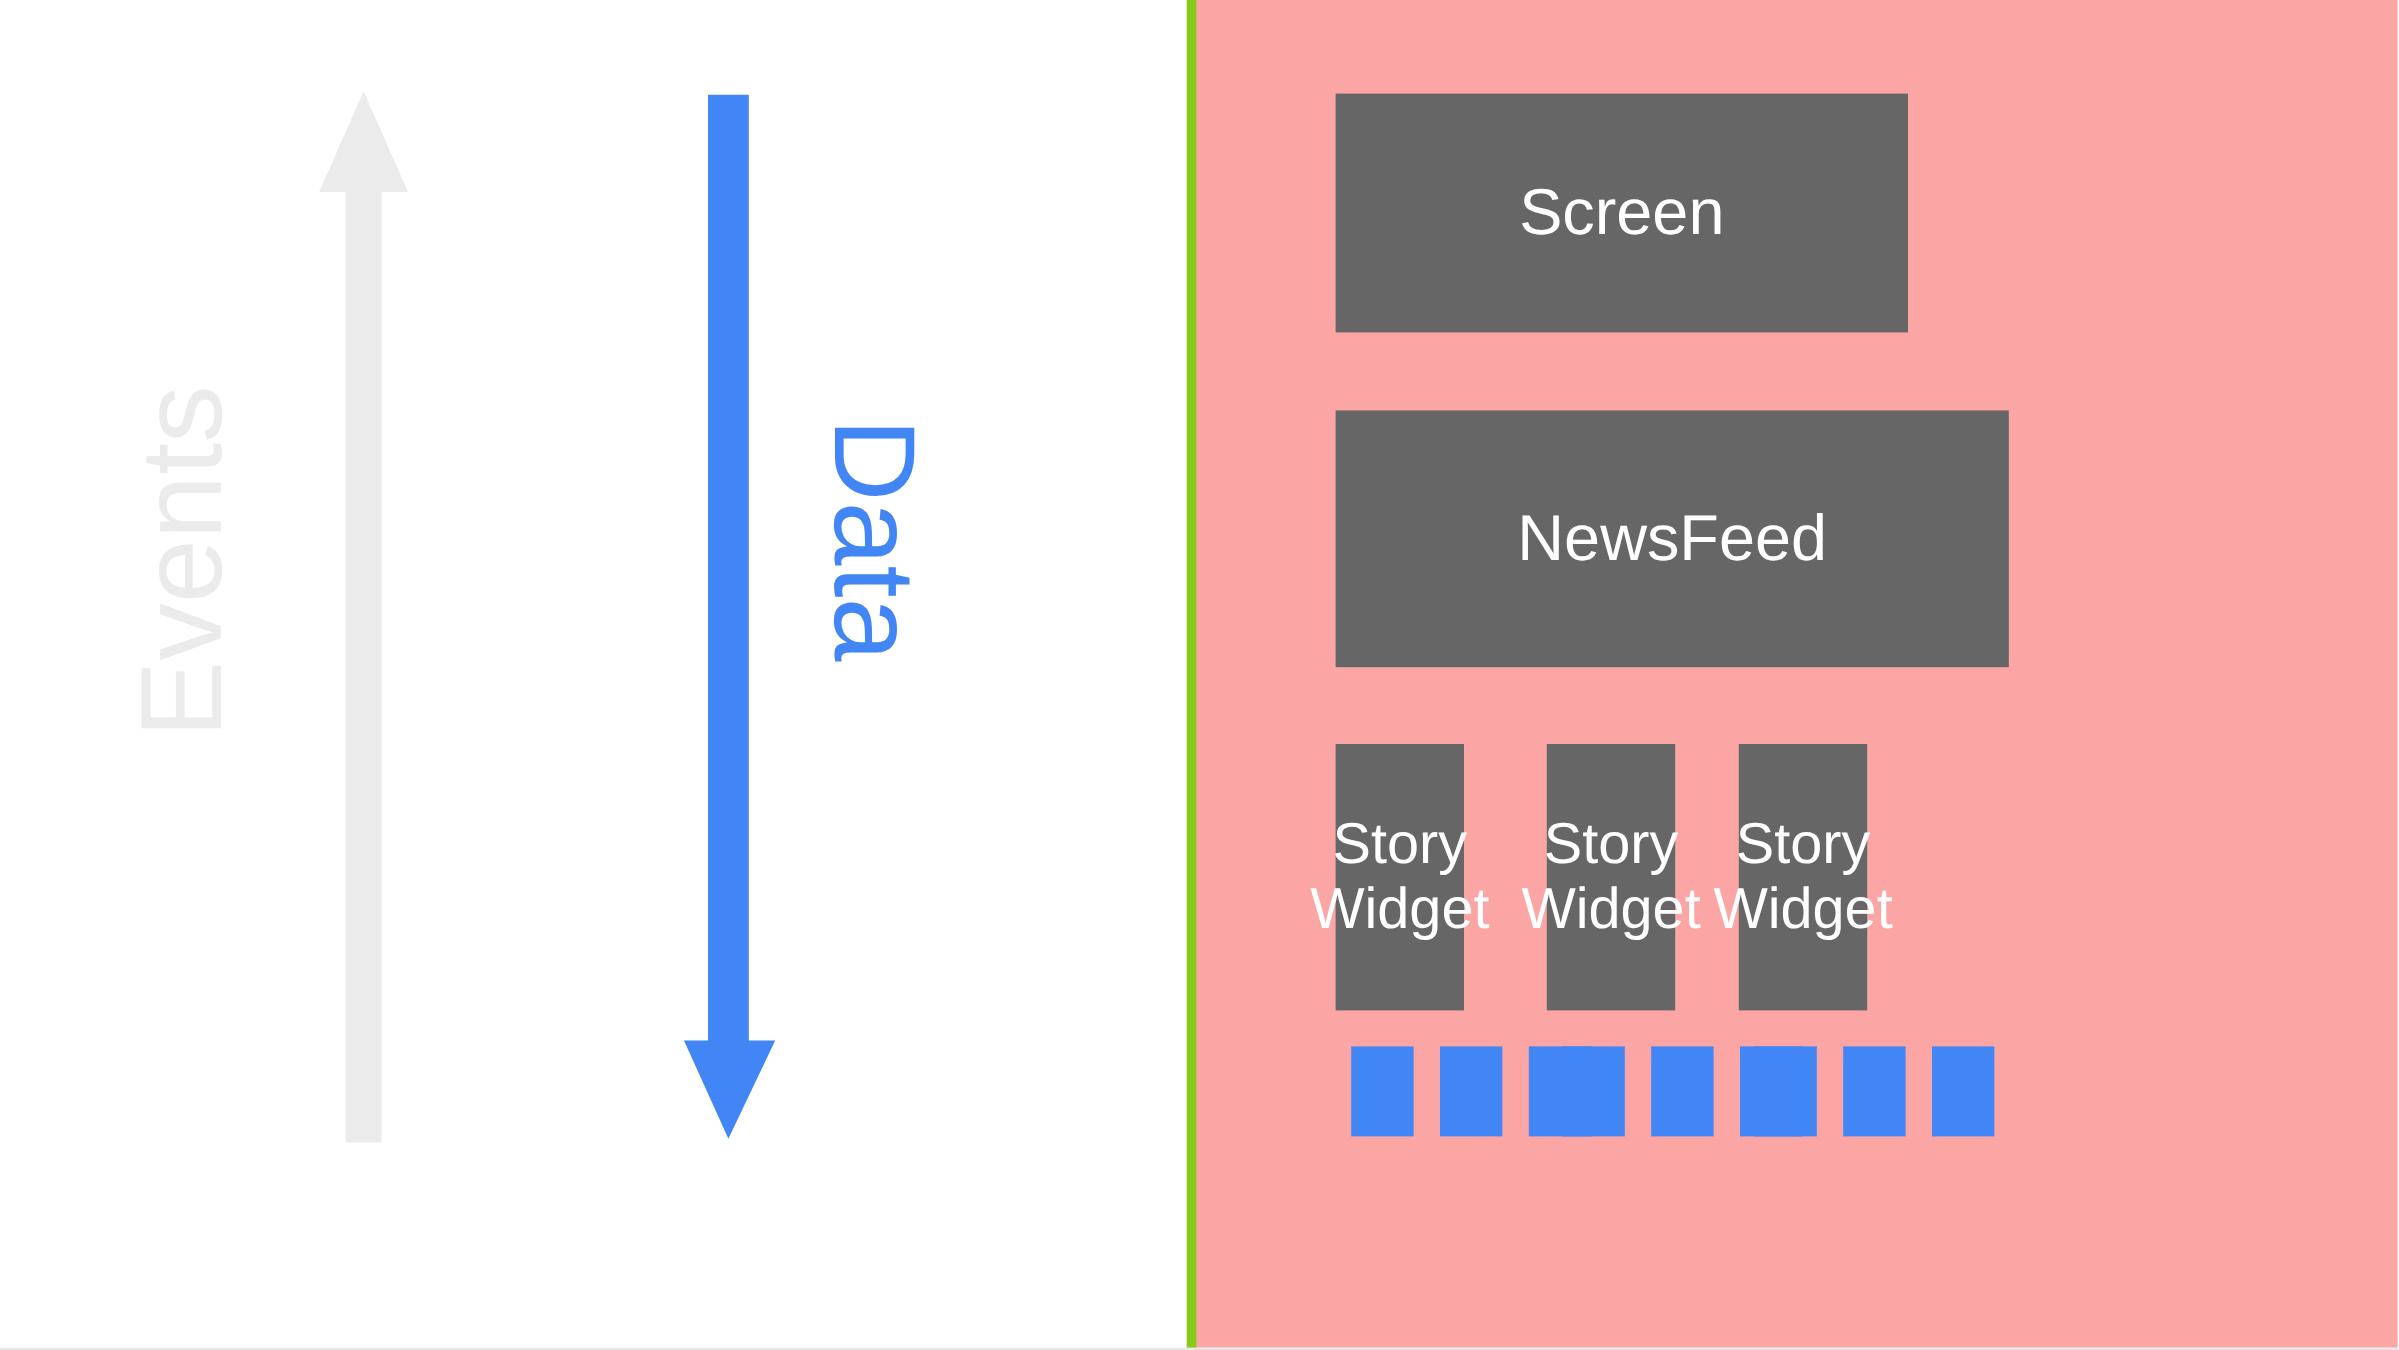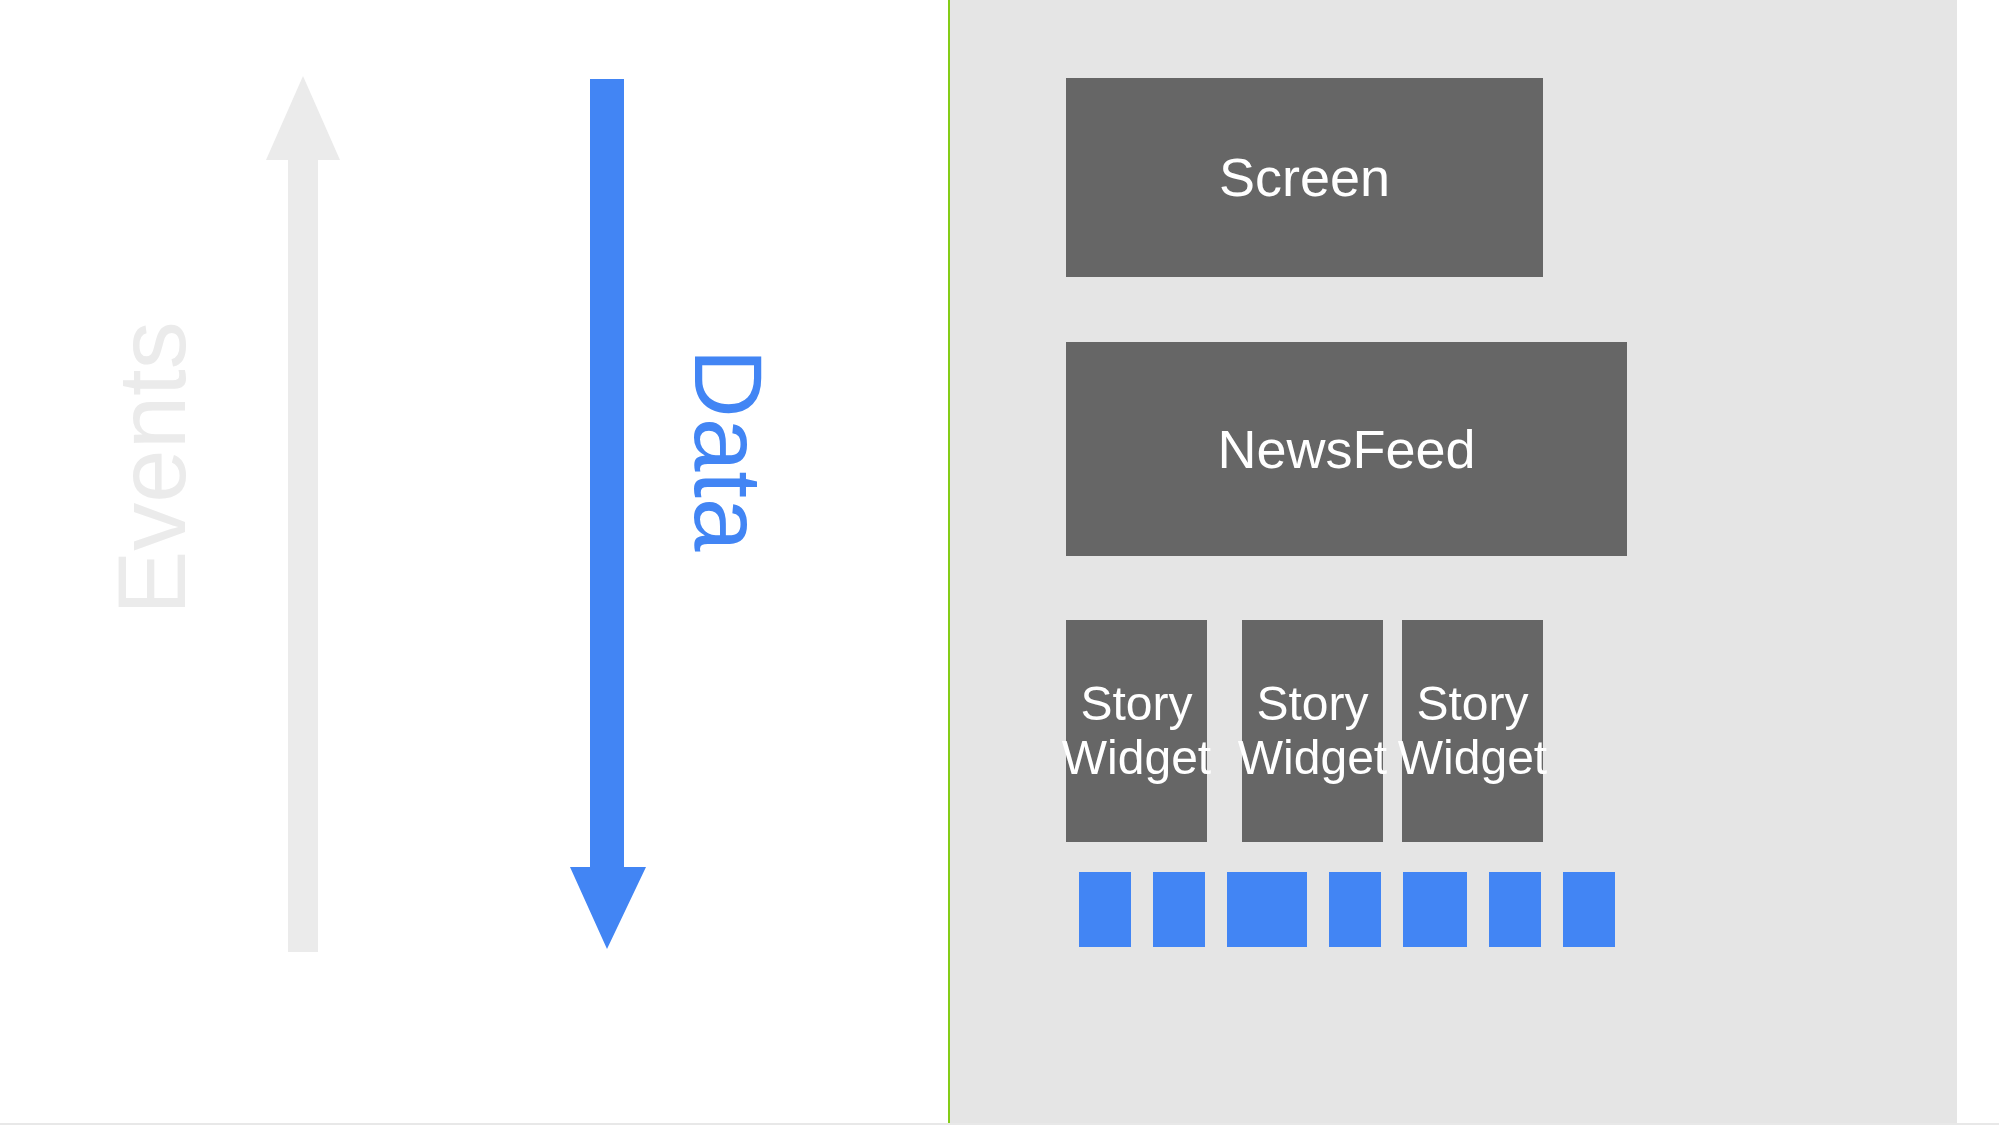--- a/index.html
+++ b/index.html
@@ -53,24 +53,24 @@
     color: #4285f4;
     left: 728px;
     top: 450px;
     transform: translate(-50%, -50%) rotate(90deg);
     transform-origin: 50% 50%;
   }
 
   
   #right-pane {
     position: absolute;
-    left: 948px; top: 0;
+    left: 989px; top: 0;
     width: 1009px; height: 1125px;
-    background: #e5e5e5;
-    border-left: 2px solid #84cc16;
+    background: #fca5a5;
+    border-left: 8px solid #84cc16;
     box-sizing: border-box;
   }
 
   .node-box {
     position: absolute;
     background: #666666;
     color: #ffffff;
     display: flex;
     align-items: center;
     justify-content: center;
@@ -84,21 +84,21 @@
     left: 116px; top: 78px;
     width: 477px; height: 199px;
   }
   #newsfeed-box {
     left: 116px; top: 342px;
     width: 561px; height: 214px;
   }
 
   .story-box {
     top: 620px;
-    width: 141px; height: 222px;
+    width: 107px; height: 222px;
     font-size: 48px;
   }
   #story-box-0 { left: 116px; }
   #story-box-1 { left: 292px; }
   #story-box-2 { left: 452px; }
 
   .leaf-group {
     position: absolute;
     top: 872px;
     height: 75px;

